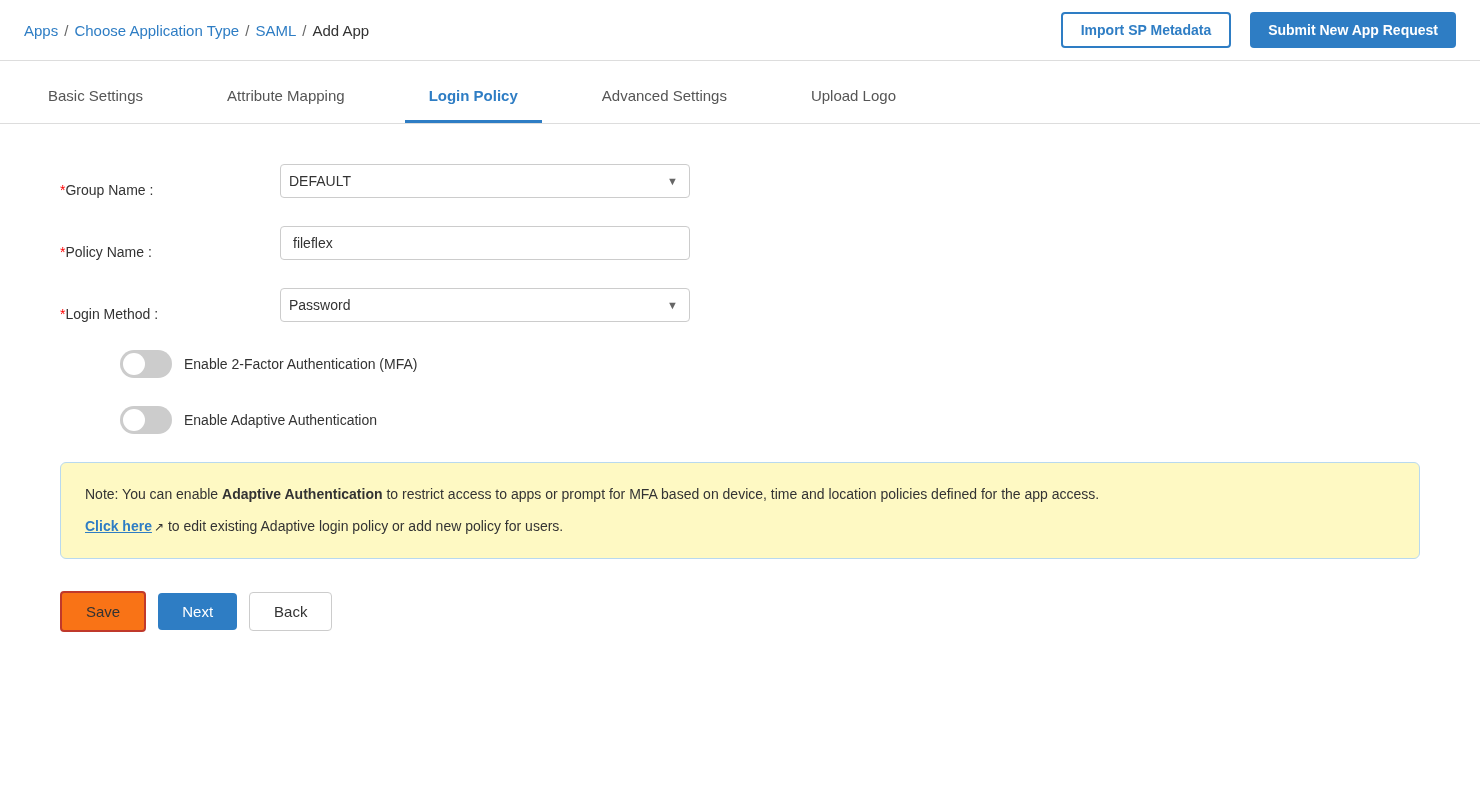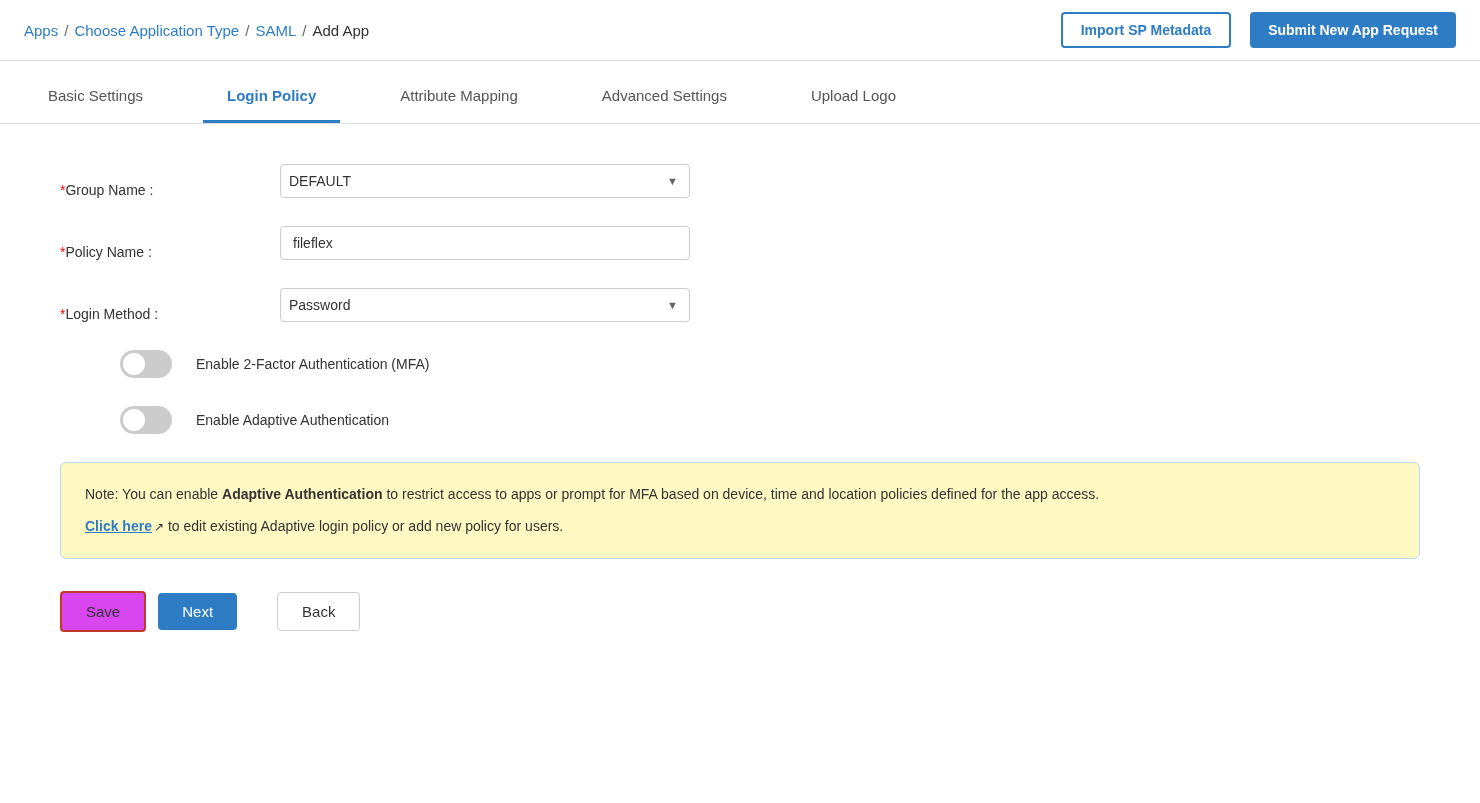--- a/index.html
+++ b/index.html
@@ -128,21 +128,21 @@
       border-radius: 4px;
       font-size: 14px;
       color: #333;
     }
 
     
     .toggle-row {
       display: flex;
       align-items: center;
       margin-bottom: 28px;
-      gap: 24px;
+      gap: 12px;
     }
     .toggle-label {
       font-size: 14px;
       color: #333;
     }
 
     
     .toggle {
       position: relative;
       width: 52px;
@@ -207,21 +207,21 @@
     }
 
     
     .action-buttons {
       display: flex;
       gap: 12px;
       align-items: center;
     }
     .btn-save {
       padding: 10px 24px;
-      background: #d946ef;
+      background: #f97316;
       border: 2px solid #c0392b;
       color: #333;
       border-radius: 4px;
       font-size: 15px;
       cursor: pointer;
       font-weight: normal;
     }
     .btn-next {
       padding: 10px 24px;
       background: #2e7dc4;
@@ -232,21 +232,20 @@
       cursor: pointer;
     }
     .btn-back {
       padding: 10px 24px;
       background: #fff;
       border: 1px solid #ccc;
       color: #333;
       border-radius: 4px;
       font-size: 15px;
       cursor: pointer;
-      margin-left: 28px;
     }
   </style>
 </head>
 <body>
 
 <div class="header">
   <div class="breadcrumb">
     <a class="breadcrumb-link">Apps</a>
     <span class="breadcrumb-sep">/</span>
     <a class="breadcrumb-link">Choose Application Type</a>
@@ -256,22 +255,22 @@
     <span class="breadcrumb-current">Add App</span>
   </div>
   <div class="header-buttons">
     <button class="btn-header btn-import">Import SP Metadata</button>
     <button class="btn-header btn-submit">Submit New App Request</button>
   </div>
 </div>
 
 <div class="tabs">
   <div class="tab">Basic Settings</div>
+  <div class="tab">Attribute Mapping</div>
   <div class="tab active">Login Policy</div>
-  <div class="tab">Attribute Mapping</div>
   <div class="tab">Advanced Settings</div>
   <div class="tab">Upload Logo</div>
 </div>
 
 <div class="content">
 
   <div class="form-row">
     <div class="form-label">
       <span class="required-star">*</span><span>Group Name :</span>
     </div>

